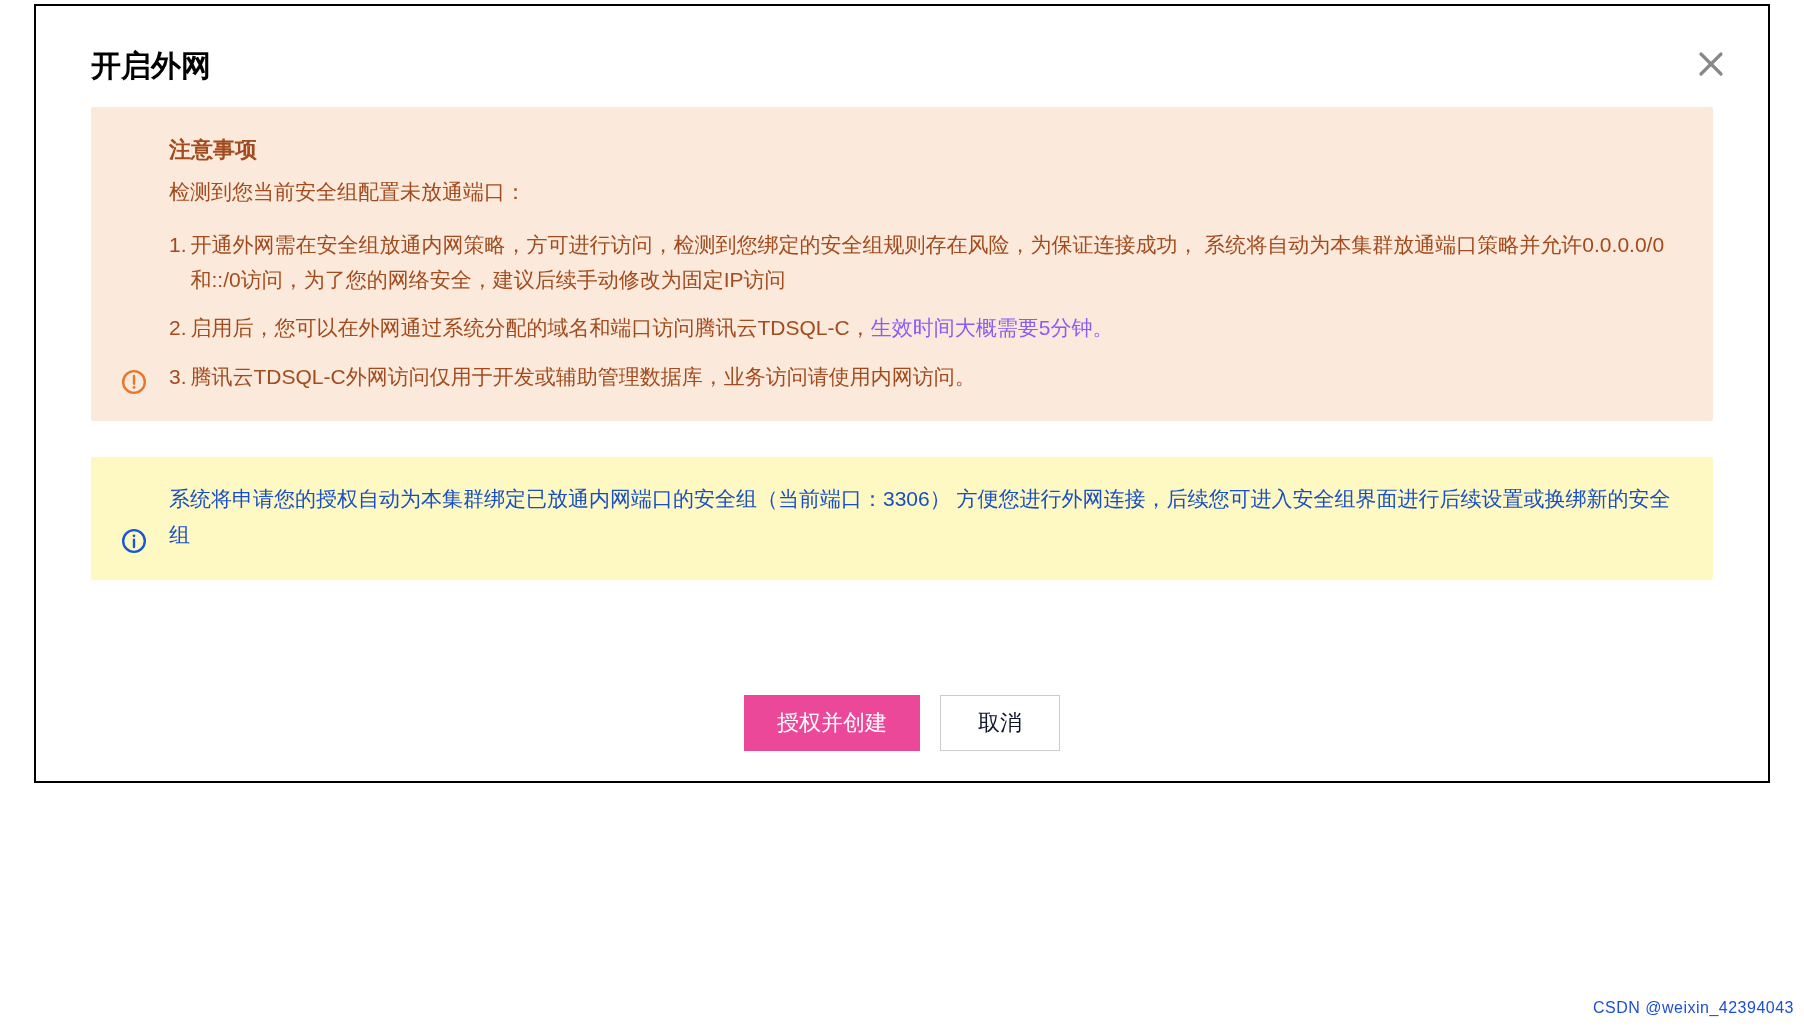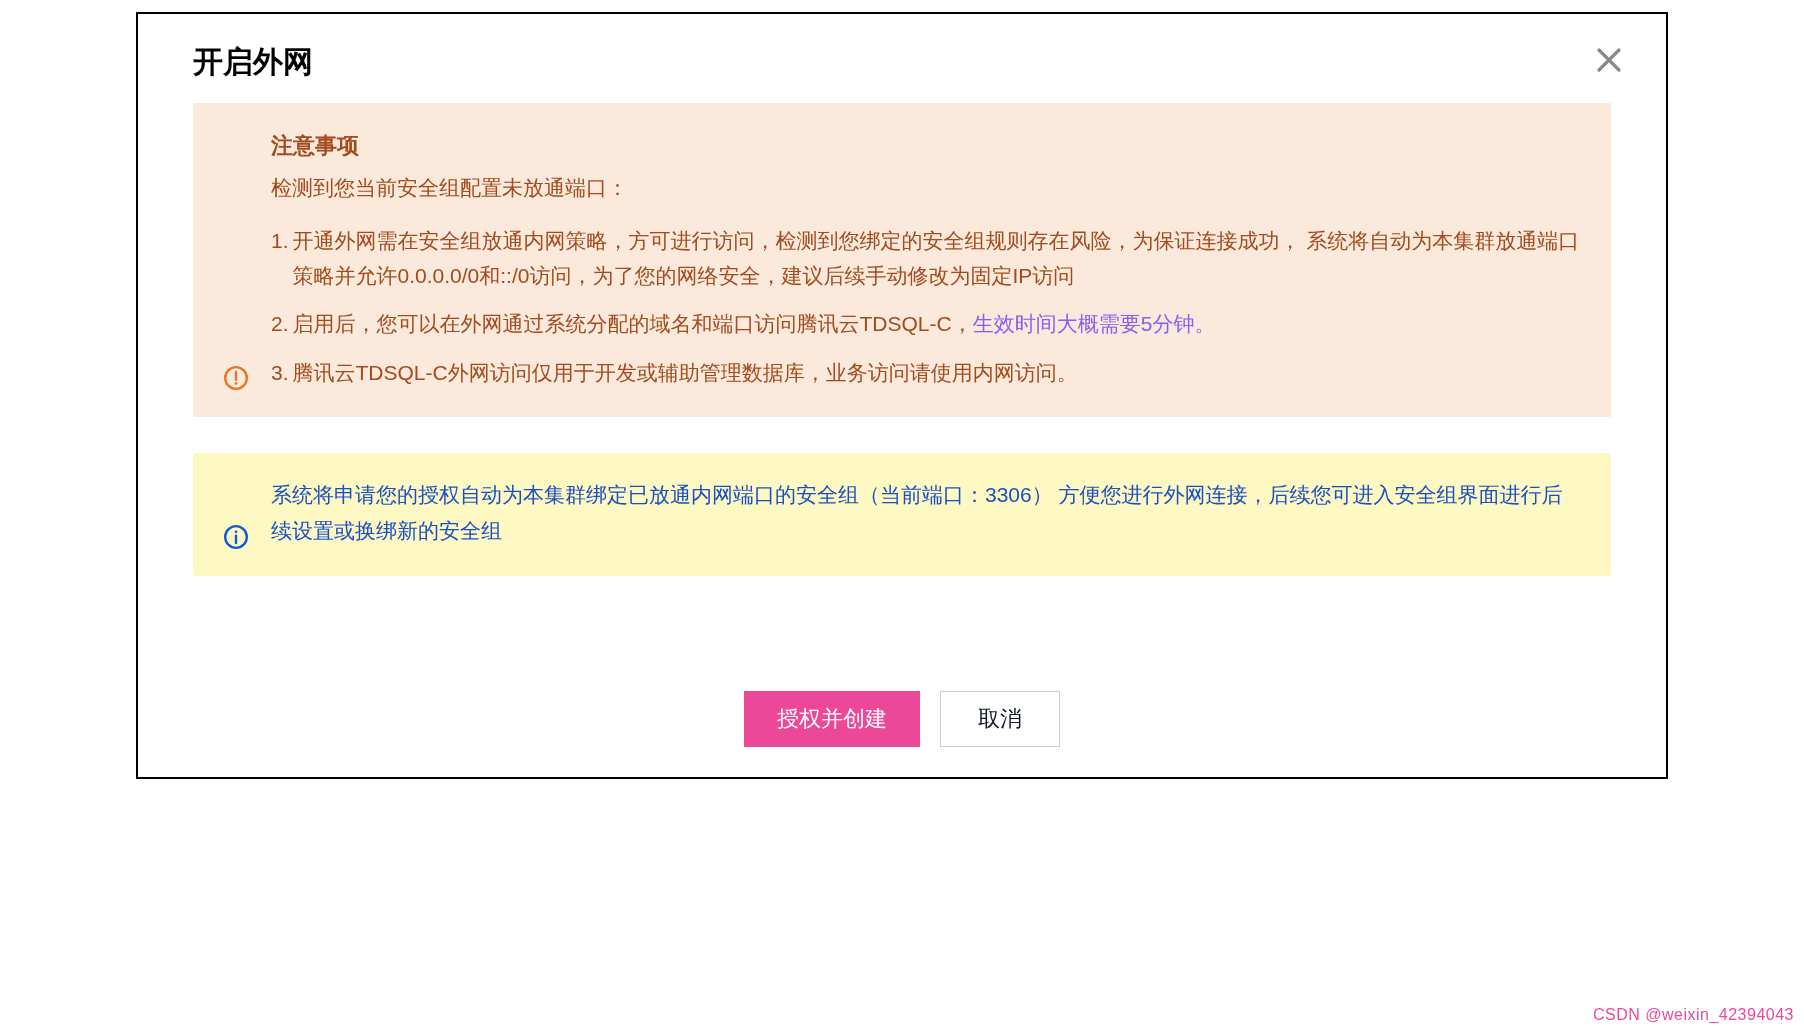--- a/index.html
+++ b/index.html
@@ -4,25 +4,25 @@
 <style>
   * { box-sizing: border-box; margin: 0; padding: 0; }
   html, body { width: 100%; height: 100%; }
   body {
     font-family: -apple-system, "PingFang SC", "Hiragino Sans GB", "Microsoft YaHei", sans-serif;
     background: #fff;
     color: #000;
     font-size: 20px;
   }
   .dialog {
-    width: 1532px;
-    margin: 12px auto;
+    width: 1736px;
+    margin: 4px auto;
     background: #fff;
     border: 2px solid #000;
-    padding: 0 0 30px 0;
+    padding: 12px 0 30px 0;
     position: relative;
   }
   .dialog-header {
     display: flex;
     justify-content: space-between;
     align-items: center;
     padding: 28px 40px 20px 55px;
   }
   .dialog-title {
     font-size: 30px;
@@ -100,23 +100,23 @@
     align-items: center;
     justify-content: center;
     cursor: pointer;
     border: 1px solid transparent;
   }
   .btn-primary { background: #ec4899; color: #fff; }
   .btn-default { background: #fff; color: #0f172a; border-color: #ccc; }
   .watermark {
     position: fixed;
     right: 10px;
-    bottom: 8px;
+    bottom: 15px;
     font-size: 16px;
-    color: #ec4899;
+    color: #1d4ed8;
     letter-spacing: 0.5px;
     pointer-events: none;
   }
 </style>
 </head>
 <body>
 
 <div class="dialog">
   <div class="dialog-header">
     <div class="dialog-title">开启外网</div>

